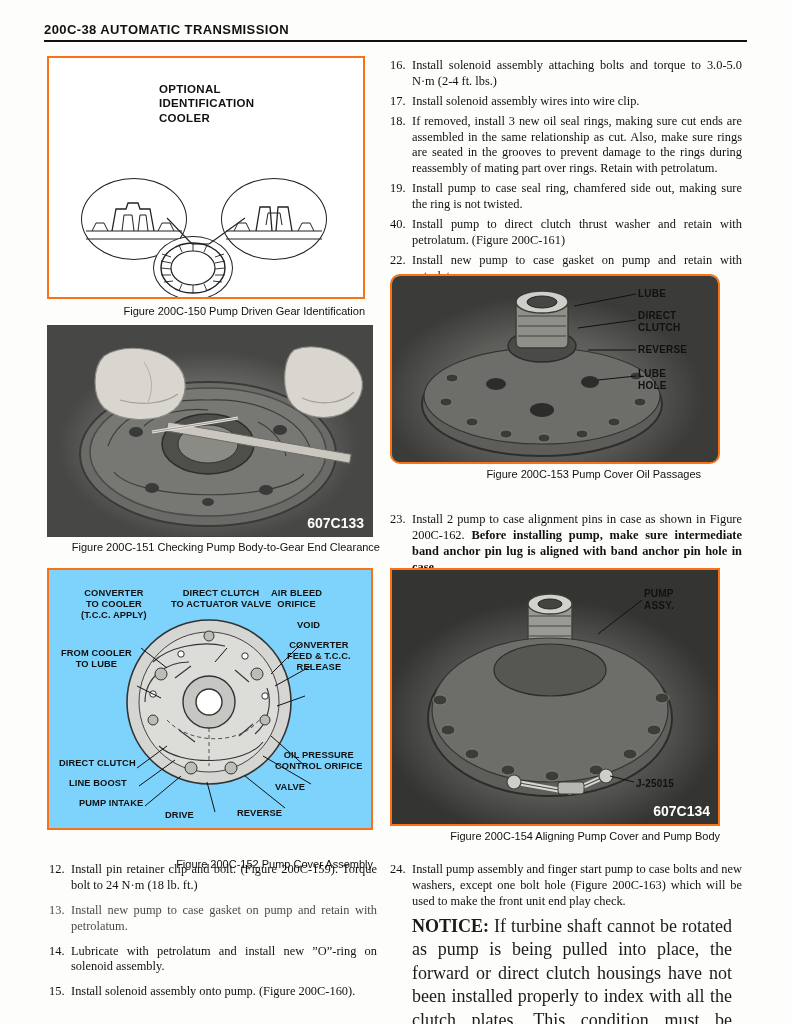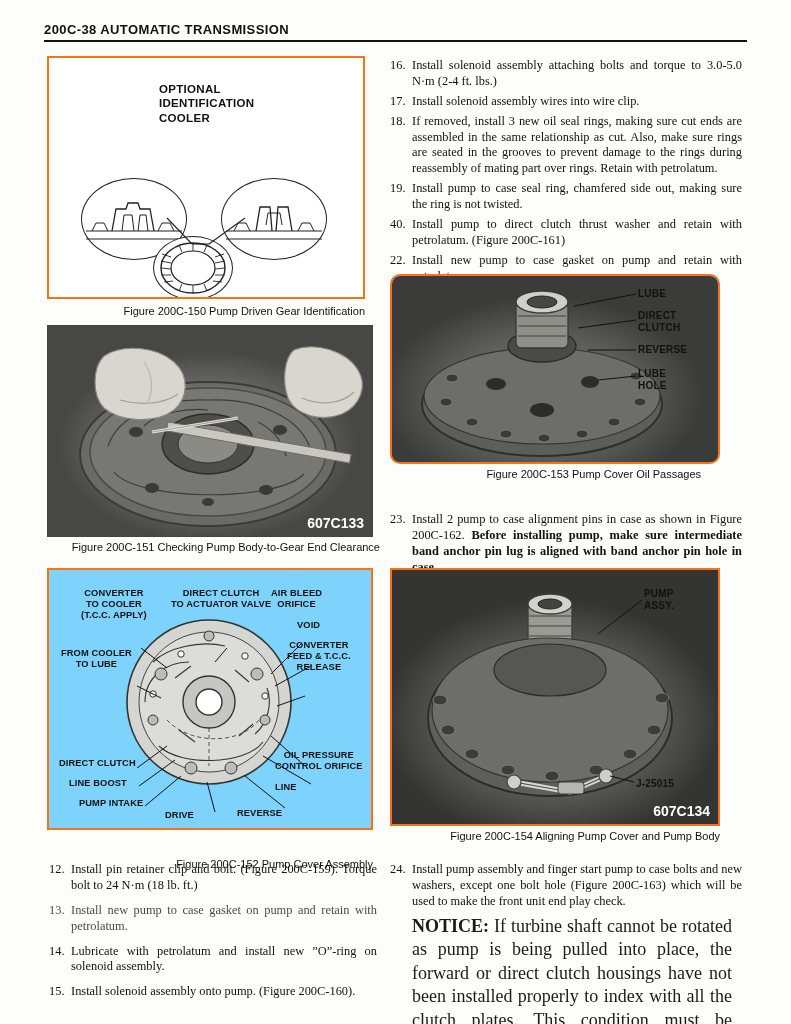--- a/index.html
+++ b/index.html
@@ -319,21 +319,21 @@
     <div class="f152-lbl" style="left:238px; top:70px; white-space:pre-line;">CONVERTER
 FEED &amp; T.C.C.
 RELEASE</div>
     <div class="f152-lbl" style="left:12px; top:78px; white-space:pre-line;">FROM COOLER
 TO LUBE</div>
     <div class="f152-lbl" style="left:10px; top:188px;">DIRECT CLUTCH</div>
     <div class="f152-lbl" style="left:20px; top:208px;">LINE BOOST</div>
     <div class="f152-lbl" style="left:30px; top:228px;">PUMP INTAKE</div>
     <div class="f152-lbl" style="left:116px; top:240px;">DRIVE</div>
     <div class="f152-lbl" style="left:188px; top:238px;">REVERSE</div>
-    <div class="f152-lbl" style="left:226px; top:212px;">LINE</div>
+    <div class="f152-lbl" style="left:226px; top:212px;">VALVE</div>
     <div class="f152-lbl" style="left:226px; top:180px; white-space:pre-line;">OIL PRESSURE
 CONTROL ORIFICE</div>
   </div>
   <div class="figcap" style="left:47px; top:858px; width:326px;">Figure 200C-152 Pump Cover Assembly</div>
 
   <div class="list" style="left:388px; top:58px; width:354px;">
     <div class="li">
       <div class="num">16.</div>
       <div class="txt">Install solenoid assembly attaching bolts and torque to 3.0-5.0 N·m (2-4 ft. lbs.)</div>
     </div>

